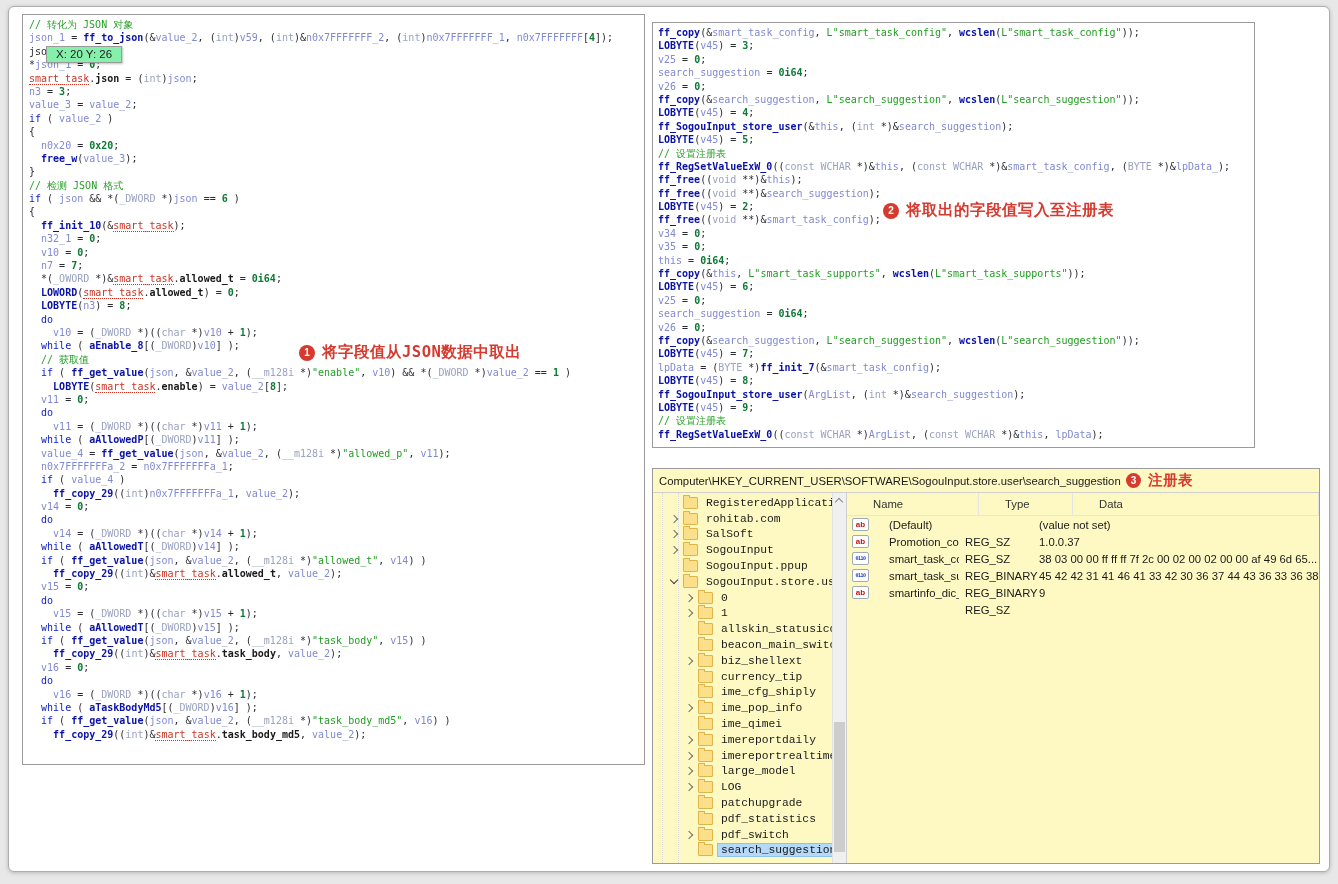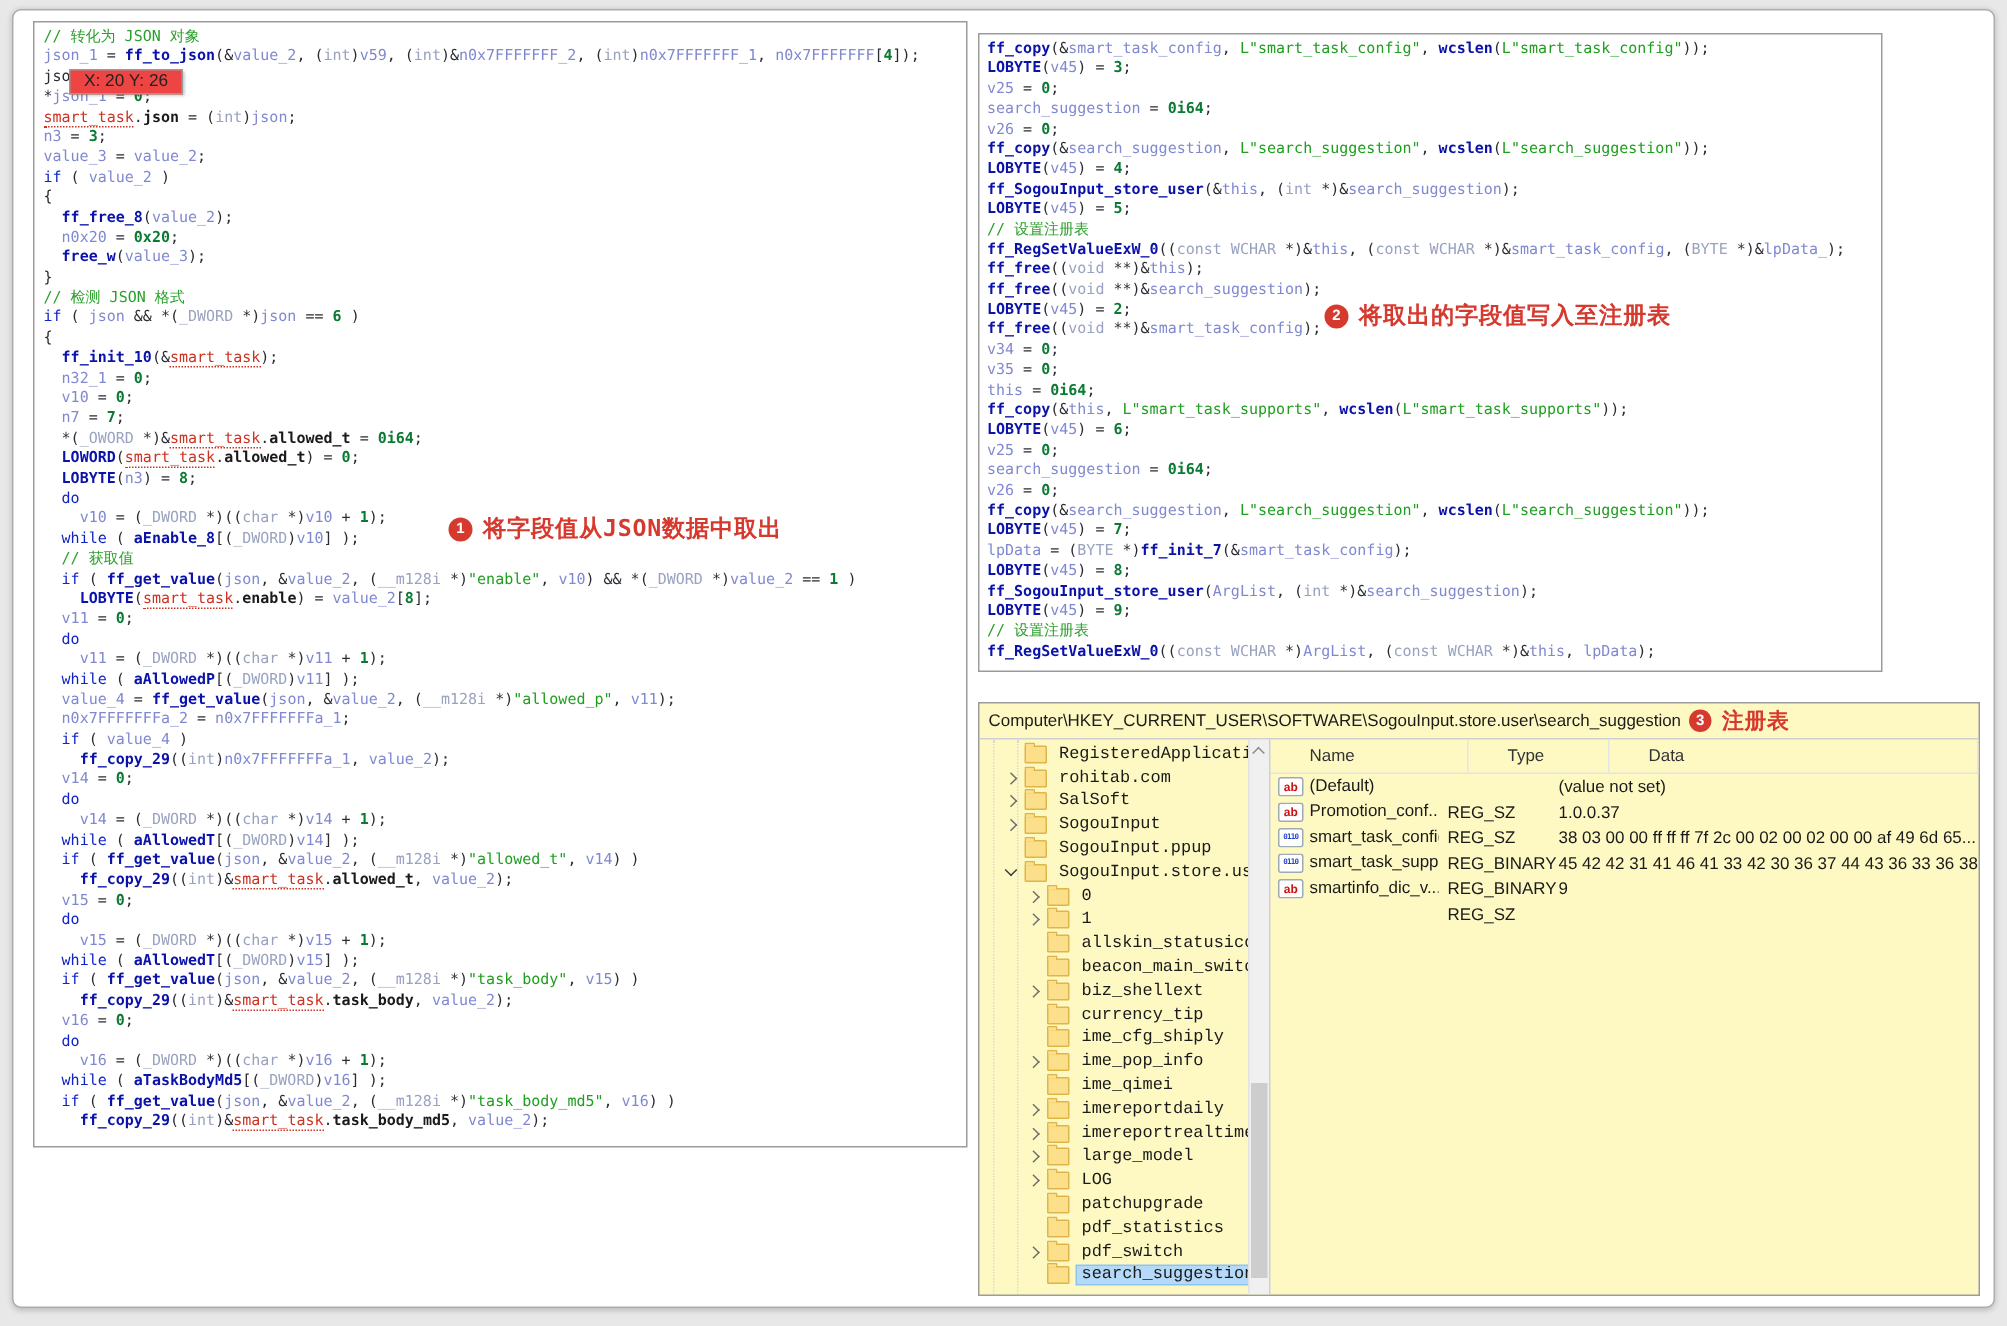--- a/index.html
+++ b/index.html
@@ -25,21 +25,21 @@
   .c-mem{font-weight:600;color:#1a1a1a;}
 
   
   .annot{position:absolute;display:flex;align-items:center;gap:7px;white-space:nowrap;}
   .annot-num{width:16px;height:16px;border-radius:50%;background:#d63a2f;color:#fff;
        font:bold 10px/16px "Liberation Sans",sans-serif;text-align:center;flex:0 0 16px;}
   .annot-text{color:#d63a2f;font-weight:bold;font-size:15.5px;letter-spacing:.5px;}
   .annot-inline{position:absolute;}
 
   
-  .tooltip{position:absolute;left:23px;top:31px;background:#ef4444;border:1px solid #9a9a9a;
+  .tooltip{position:absolute;left:23px;top:31px;background:#86efac;border:1px solid #9a9a9a;
        box-shadow:1px 1px 2px rgba(0,0,0,.25);padding:1px 9px;font-size:11.5px;color:#222;
        font-family:"Liberation Sans",sans-serif;}
 
   
   .registry-panel{position:absolute;left:652px;top:468px;width:666px;height:394px;background:#fef9c3;
        border:1px solid #9b9b9b;font-size:11.3px;color:#1a1a1a;display:flex;flex-direction:column;}
   .addr-bar{height:23px;flex:0 0 23px;border-bottom:1px solid #cfcfcf;display:flex;align-items:center;
        padding-left:6px;position:relative;white-space:nowrap;}
   .reg-body{flex:1;display:flex;min-height:0;}
   .tree{width:193px;flex:0 0 193px;border-right:1px solid #cfcfcf;position:relative;
@@ -66,21 +66,21 @@
 
   .values{flex:1;display:flex;flex-direction:column;min-width:0;}
   .val-header{height:22px;flex:0 0 22px;display:flex;align-items:center;border-bottom:1px solid #e4e4e4;
        color:#333;}
   .vh-cell{border-right:1px solid #e4e4e4;height:100%;display:flex;align-items:center;padding-left:6px;
        box-sizing:border-box;margin-left:20px;}
   .vh-name{width:112px;flex:0 0 112px;}
   .vh-type{width:74px;flex:0 0 74px;}
   .vh-data{flex:1;}
   .vrow{height:17px;display:flex;align-items:center;white-space:nowrap;}
-  .v-name{width:112px;flex:0 0 112px;display:flex;align-items:flex-start;gap:4px;padding-left:5px;
+  .v-name{width:112px;flex:0 0 112px;display:flex;align-items:center;gap:20px;padding-left:5px;
        box-sizing:border-box;overflow:hidden;}
   .v-type{width:74px;flex:0 0 74px;padding-left:6px;box-sizing:border-box;margin-top:35px;}
   .v-data{flex:1;padding-left:6px;overflow:hidden;text-overflow:clip;}
   .vicon{width:15px;height:11px;flex:0 0 15px;border:1px solid #9eaab6;background:#fff;border-radius:2px;
        display:inline-flex;align-items:center;justify-content:center;}
   .vicon.reg-sz::after{content:"ab";color:#cc1111;font:bold 8px/1 "Liberation Sans",sans-serif;}
   .vicon.reg-binary::after{content:"0110";color:#2244cc;font:bold 5px/1 "DejaVu Sans Mono",monospace;
        letter-spacing:-0.5px;}
 </style>
 </head>
@@ -92,21 +92,20 @@
   <div id="left-code">
       <div class="cl"><span class="c-com">// 转化为 JSON 对象</span></div>
       <div class="cl"><span class="c-var">json_1</span> = <span class="c-fn">ff_to_json</span>(&amp;<span class="c-var">value_2</span>, (<span class="c-ty">int</span>)<span class="c-var">v59</span>, (<span class="c-ty">int</span>)&amp;<span class="c-var">n0x7FFFFFFF_2</span>, (<span class="c-ty">int</span>)<span class="c-var">n0x7FFFFFFF_1</span>, <span class="c-var">n0x7FFFFFFF</span>[<span class="c-num">4</span>]);</div>
       <div class="cl">jso</div>
       <div class="cl">*<span class="c-var">json_1</span> = <span class="c-num">0</span>;</div>
       <div class="cl"><span class="c-red">smart_task</span>.<span class="c-mem">json</span> = (<span class="c-ty">int</span>)<span class="c-var">json</span>;</div>
       <div class="cl"><span class="c-var">n3</span> = <span class="c-num">3</span>;</div>
       <div class="cl"><span class="c-var">value_3</span> = <span class="c-var">value_2</span>;</div>
       <div class="cl"><span class="c-kw">if</span> ( <span class="c-var">value_2</span> )</div>
       <div class="cl">{</div>
-      <div class="cl">  <span class="c-fn">ff_free_8</span>(<span class="c-var">value_2</span>);</div>
       <div class="cl">  <span class="c-var">n0x20</span> = <span class="c-num">0x20</span>;</div>
       <div class="cl">  <span class="c-fn">free_w</span>(<span class="c-var">value_3</span>);</div>
       <div class="cl">}</div>
       <div class="cl"><span class="c-com">// 检测 JSON 格式</span></div>
       <div class="cl"><span class="c-kw">if</span> ( <span class="c-var">json</span> &amp;&amp; *(<span class="c-ty">_DWORD</span> *)<span class="c-var">json</span> == <span class="c-num">6</span> )</div>
       <div class="cl">{</div>
       <div class="cl">  <span class="c-fn">ff_init_10</span>(&amp;<span class="c-red">smart_task</span>);</div>
       <div class="cl">  <span class="c-var">n32_1</span> = <span class="c-num">0</span>;</div>
       <div class="cl">  <span class="c-var">v10</span> = <span class="c-num">0</span>;</div>
       <div class="cl">  <span class="c-var">n7</span> = <span class="c-num">7</span>;</div>

